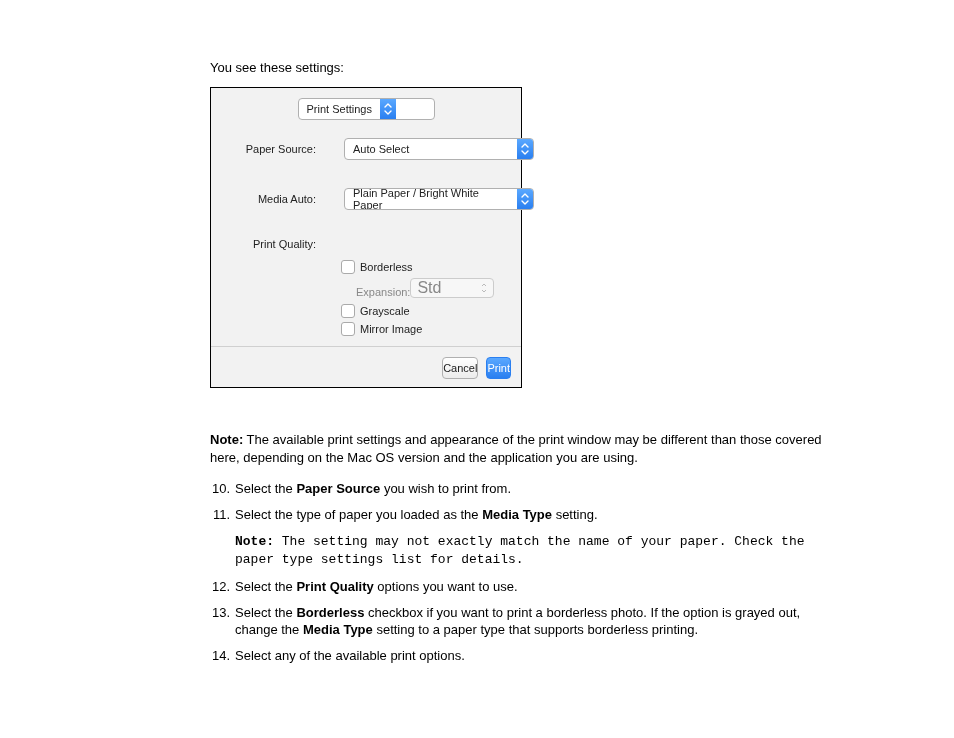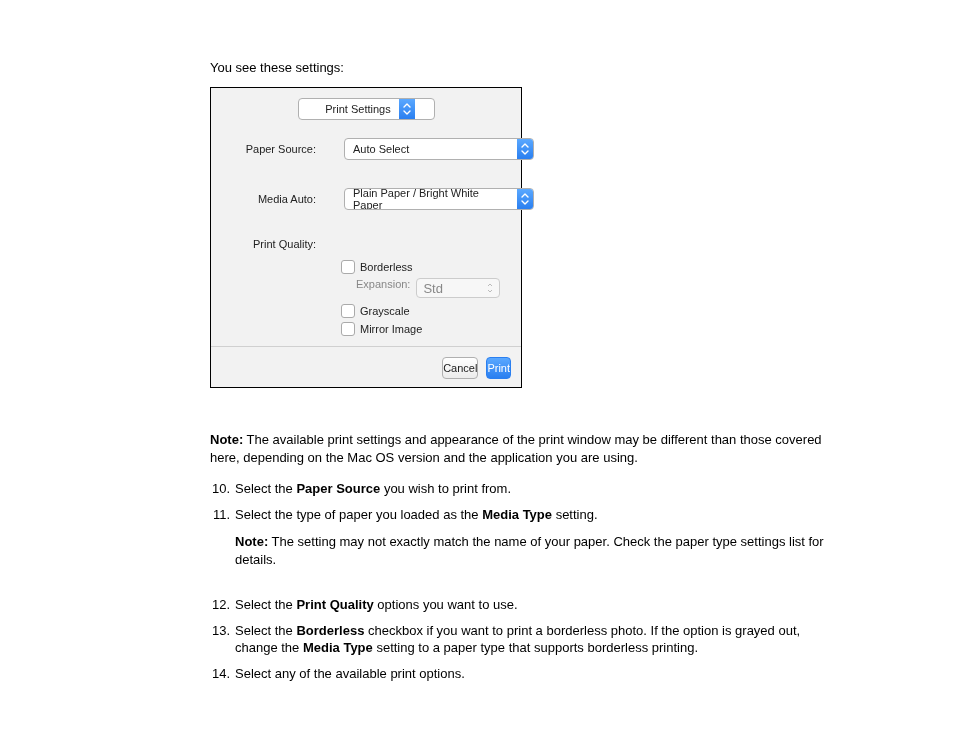--- a/index.html
+++ b/index.html
@@ -83,36 +83,35 @@
     border-radius: 3px;
     background: #fff;
   }
   .sub-indent {
     margin-left: 120px;
     margin-top: 4px;
     margin-bottom: 4px;
   }
   .expansion-row {
     display: flex;
-    align-items: flex-start;
-    gap: 6px;
+    align-items: flex-end;
     margin-left: 135px;
     font-size: 11px;
     color: #888;
     margin-top: 4px;
     margin-bottom: 6px;
   }
   .expansion-select {
     display: inline-flex;
     align-items: center;
     background: #f7f7f7;
     border: 1px solid #ccc;
     border-radius: 4px;
     height: 18px;
-    font-size: 13px;
+    font-size: 16px;
     color: #888;
     padding: 0 6px;
     width: 70px;
     justify-content: space-between;
   }
   .hr {
     border: none;
     border-top: 1px solid #d0d0d0;
     margin: 10px 0;
   }
@@ -158,42 +157,43 @@
   }
   ol.steps > li::before {
     content: counter(step) ".";
     position: absolute;
     left: -4px;
     width: 24px;
     text-align: right;
   }
   .sub-note {
     margin-top: 10px;
-    margin-bottom: 28px;
+    margin-bottom: 10px;
+    font-family: Liberation Mono, monospace;
   }
   .page-num {
     text-align: center;
     font-weight: bold;
     margin-top: 80px;
     font-size: 12px;
   }
   b { font-weight: bold; }
 </style>
 </head>
 <body>
 
 <div class="page">
 
   <div class="intro">You see these settings:</div>
 
   <div class="dialog">
     <div class="dialog-inner">
 
       <div class="section-select-row">
-        <div class="select-box" style="width:135px;justify-content:center;">
+        <div class="select-box" style="width:135px;">
           <span class="sel-text">Print Settings</span>
           <span class="sel-caret">
             <svg width="8" height="12" viewBox="0 0 8 12">
                 <path d="M1 4 L4 1 L7 4 M1 8 L4 11 L7 8" stroke="#fff" stroke-width="1.4" fill="none" stroke-linecap="round" stroke-linejoin="round"></path>
               </svg>
           </span>
         </div>
       </div>
 
       <div class="form-grid">

